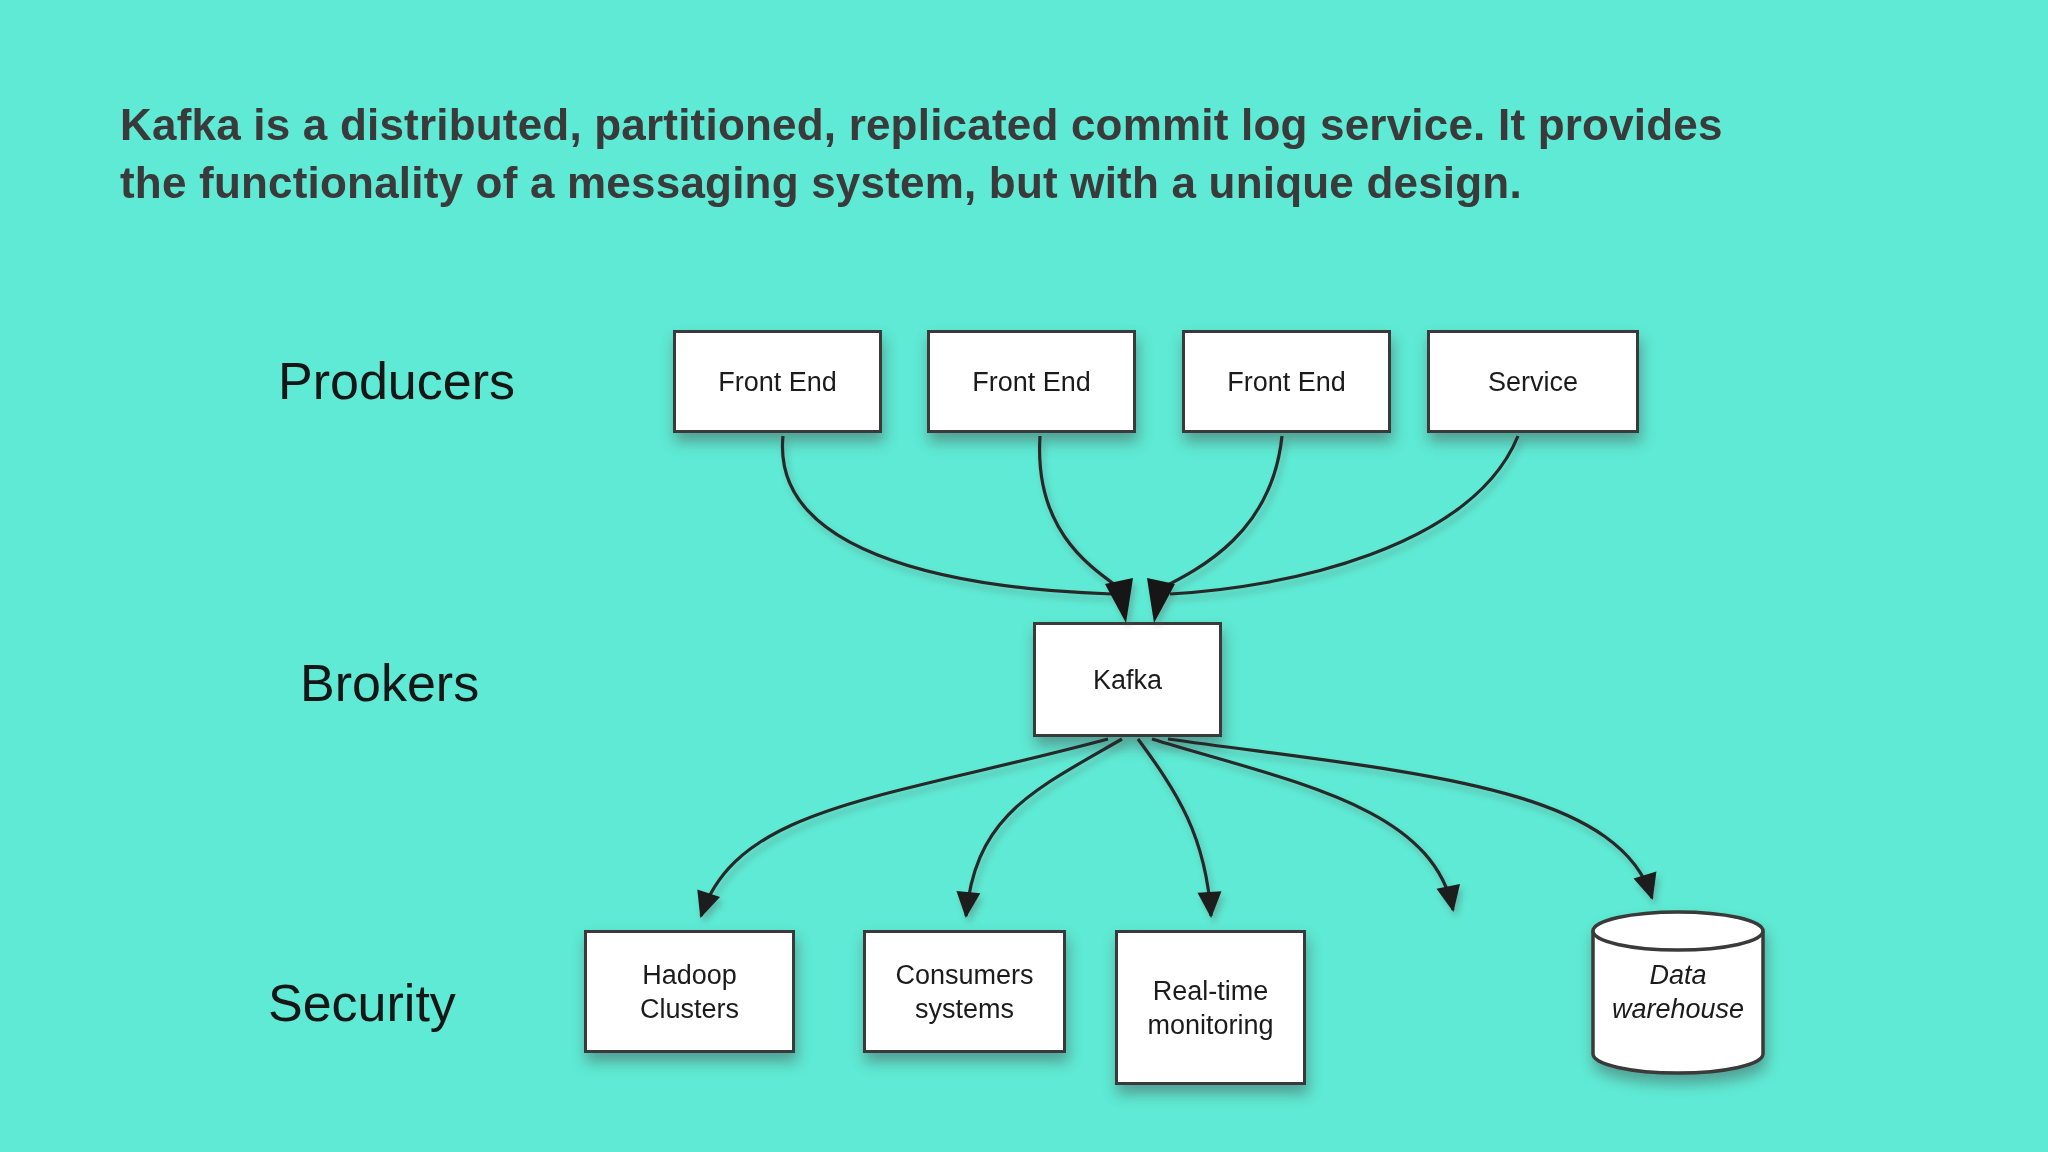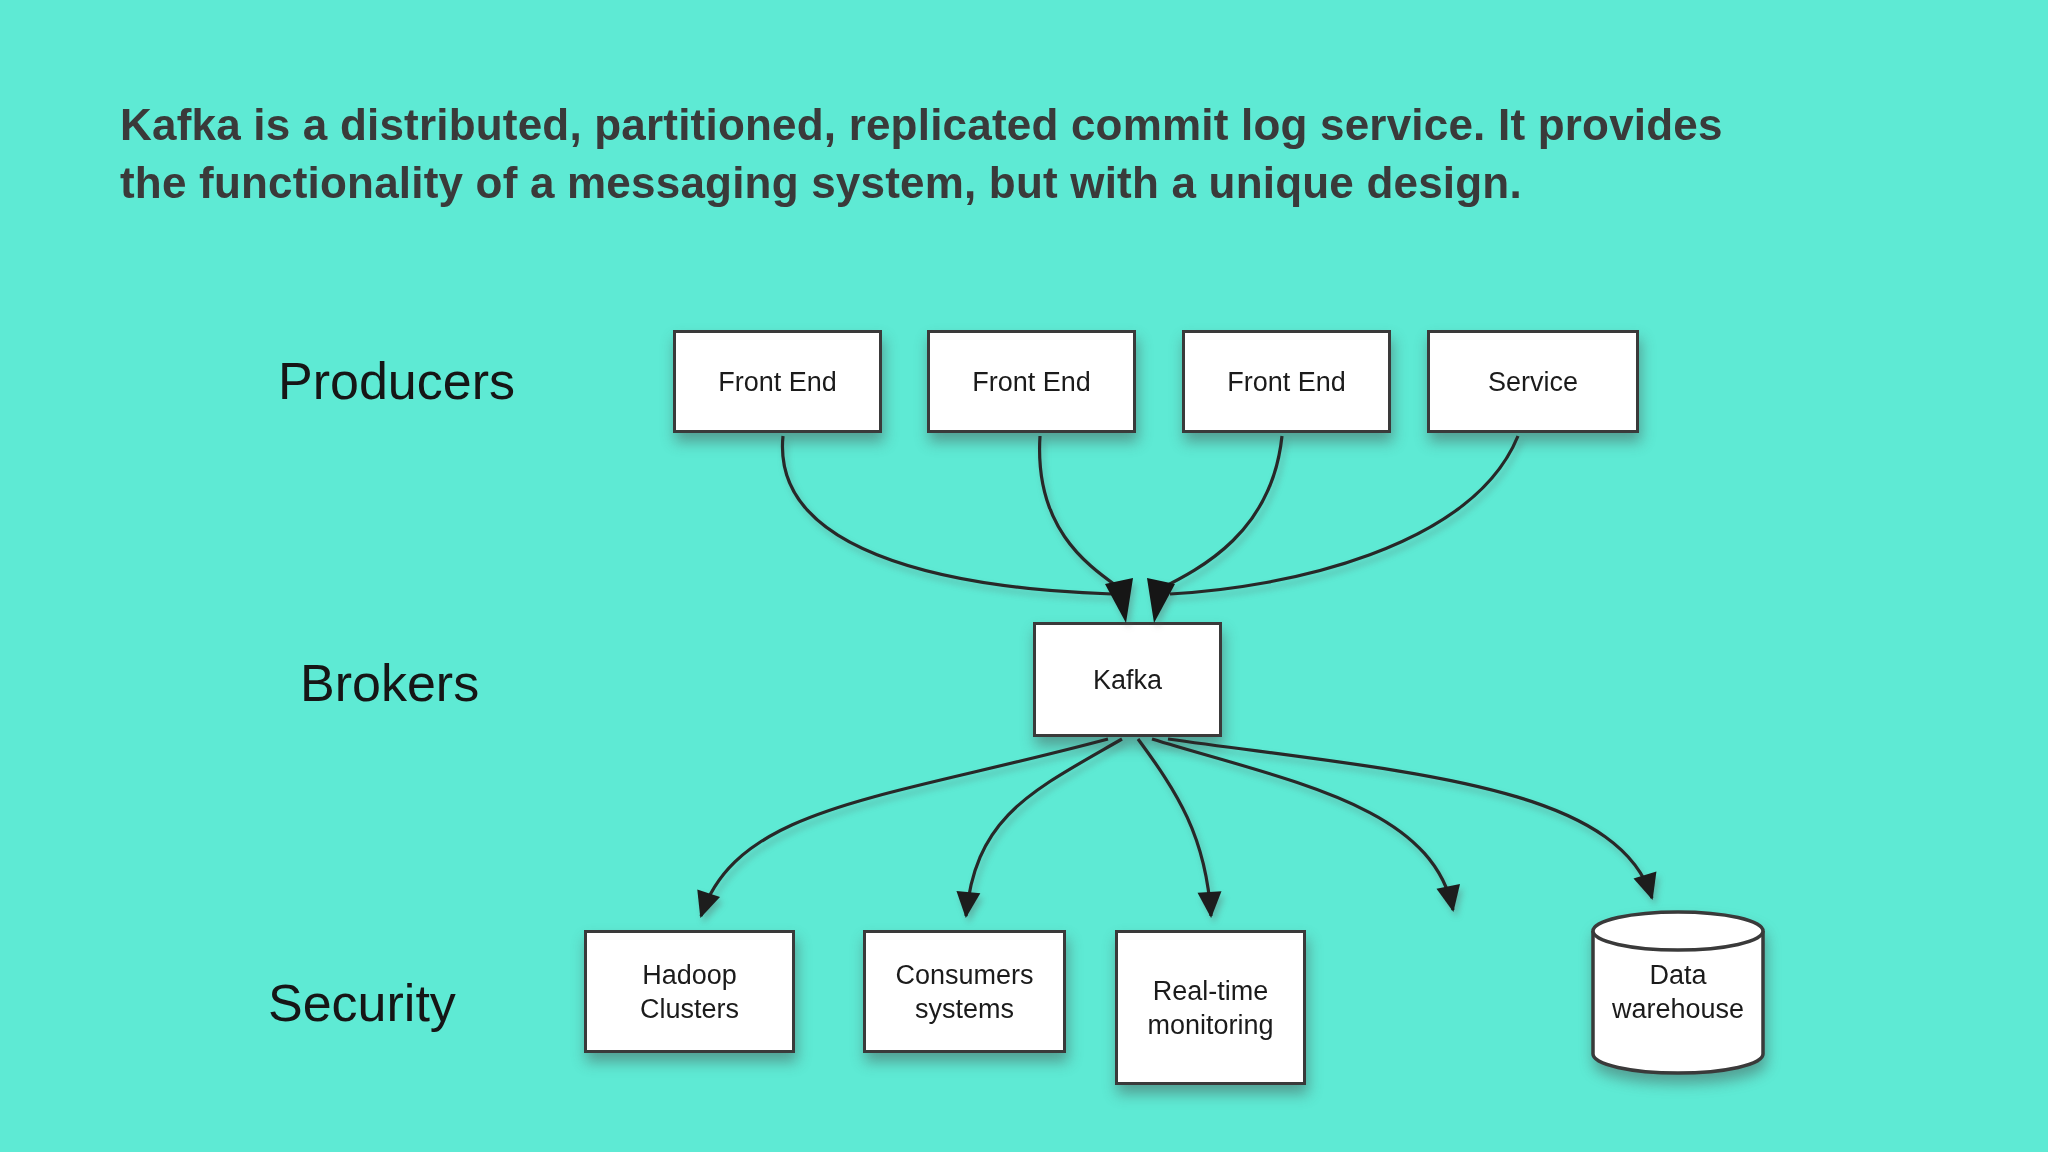--- a/index.html
+++ b/index.html
@@ -88,20 +88,21 @@
     width: 176px;
     height: 80px;
     display: flex;
     align-items: center;
     justify-content: center;
     text-align: center;
     font-size: 27px;
     line-height: 34px;
     color: #1b1b1b;
     white-space: pre;
+    font-style: italic;
   }
 
   
   .arrows {
     position: absolute;
     left: 0;
     top: 0;
     width: 2048px;
     height: 1152px;
     pointer-events: none;

